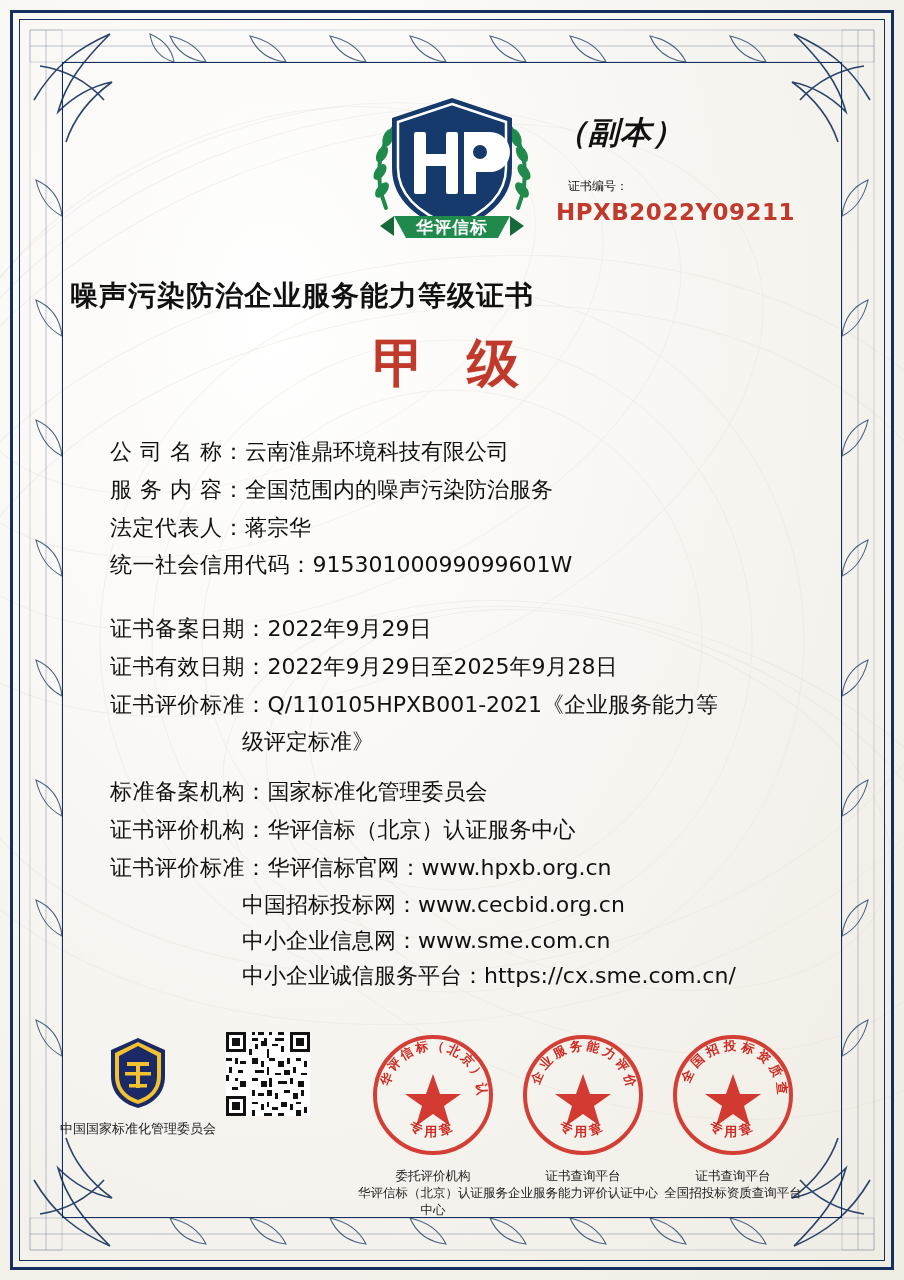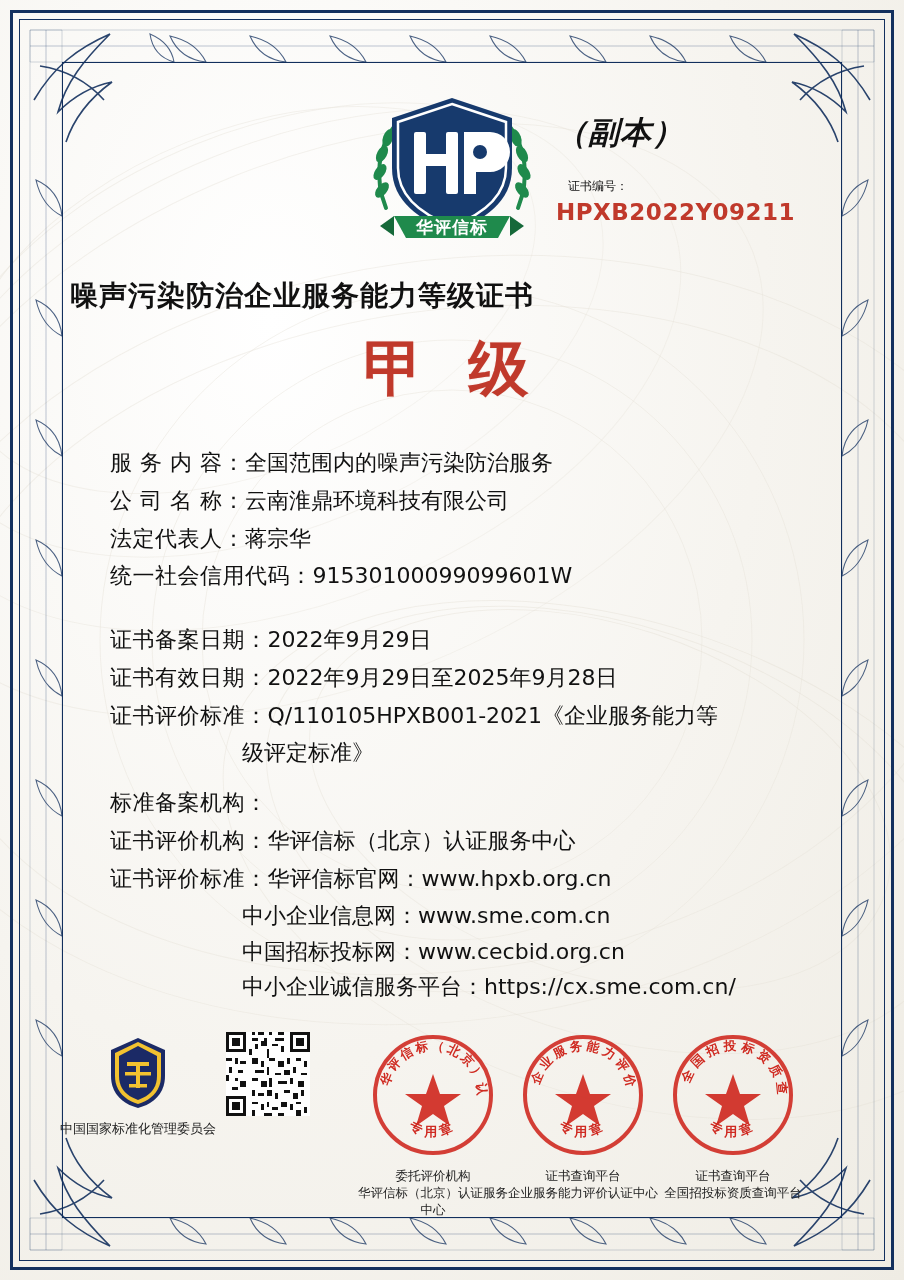--- a/index.html
+++ b/index.html
@@ -104,21 +104,21 @@
   
   .main-title {
     font-size: 28px;
     font-weight: bold;
     color: #111;
     letter-spacing: 1px;
     margin-top: 2px;
   }
   .grade {
     text-align: center;
-    font-size: 60px;
+    font-size: 52px;
     font-weight: bold;
     color: #c0392b;
     letter-spacing: 12px;
     margin-top: 14px;
     text-shadow: 0 0 1px rgba(192,57,43,.4);
   }
 
   
   .fields {
     margin-top: 34px;
@@ -346,26 +346,26 @@
         <div class="cert-no-value">HPXB2022Y09211</div>
       </div>
     </div>
 
     <div class="main-title">噪声污染防治企业服务能力等级证书</div>
     <div class="grade">甲 级</div>
 
     <div class="fields">
 
       <div class="field-row">
+        <span class="f-label">公 司 名 称：</span>
+        <span class="f-value">云南淮鼎环境科技有限公司</span>
+      </div>
+      <div class="field-row">
         <span class="f-label">服 务 内 容：</span>
         <span class="f-value">全国范围内的噪声污染防治服务</span>
-      </div>
-      <div class="field-row">
-        <span class="f-label">公 司 名 称：</span>
-        <span class="f-value">云南淮鼎环境科技有限公司</span>
       </div>
       <div class="field-row">
         <span class="f-label">法定代表人：</span>
         <span class="f-value">蒋宗华</span>
       </div>
       <div class="field-row">
         <span class="f-label">统一社会信用代码：</span>
         <span class="f-value">91530100099099601W</span>
       </div>
 
@@ -383,34 +383,35 @@
           <span class="f-value">Q/110105HPXB001-2021《企业服务能力等</span>
         </div>
         <div class="cont-row cont-indent">
           <span>级评定标准》</span>
         </div>
       </div>
 
       <div class="group3">
         <div class="field-row">
           <span class="f-label">标准备案机构：</span>
+          <span class="f-value">国家标准化管理委员会</span>
         </div>
         <div class="field-row">
           <span class="f-label">证书评价机构：</span>
           <span class="f-value">华评信标（北京）认证服务中心</span>
         </div>
         <div class="field-row">
           <span class="f-label">证书评价标准：</span>
           <span class="f-value link">华评信标官网：www.hpxb.org.cn</span>
         </div>
         <div class="cont-row cont-indent">
+          <span class="link">中国招标投标网：www.cecbid.org.cn</span>
+        </div>
+        <div class="cont-row cont-indent">
           <span class="link">中小企业信息网：www.sme.com.cn</span>
-        </div>
-        <div class="cont-row cont-indent">
-          <span class="link">中国招标投标网：www.cecbid.org.cn</span>
         </div>
         <div class="cont-row cont-indent">
           <span class="link">中小企业诚信服务平台：https://cx.sme.com.cn/</span>
         </div>
       </div>
     </div>
 
     <div class="seal-area">
       <div class="seal-row">
 

